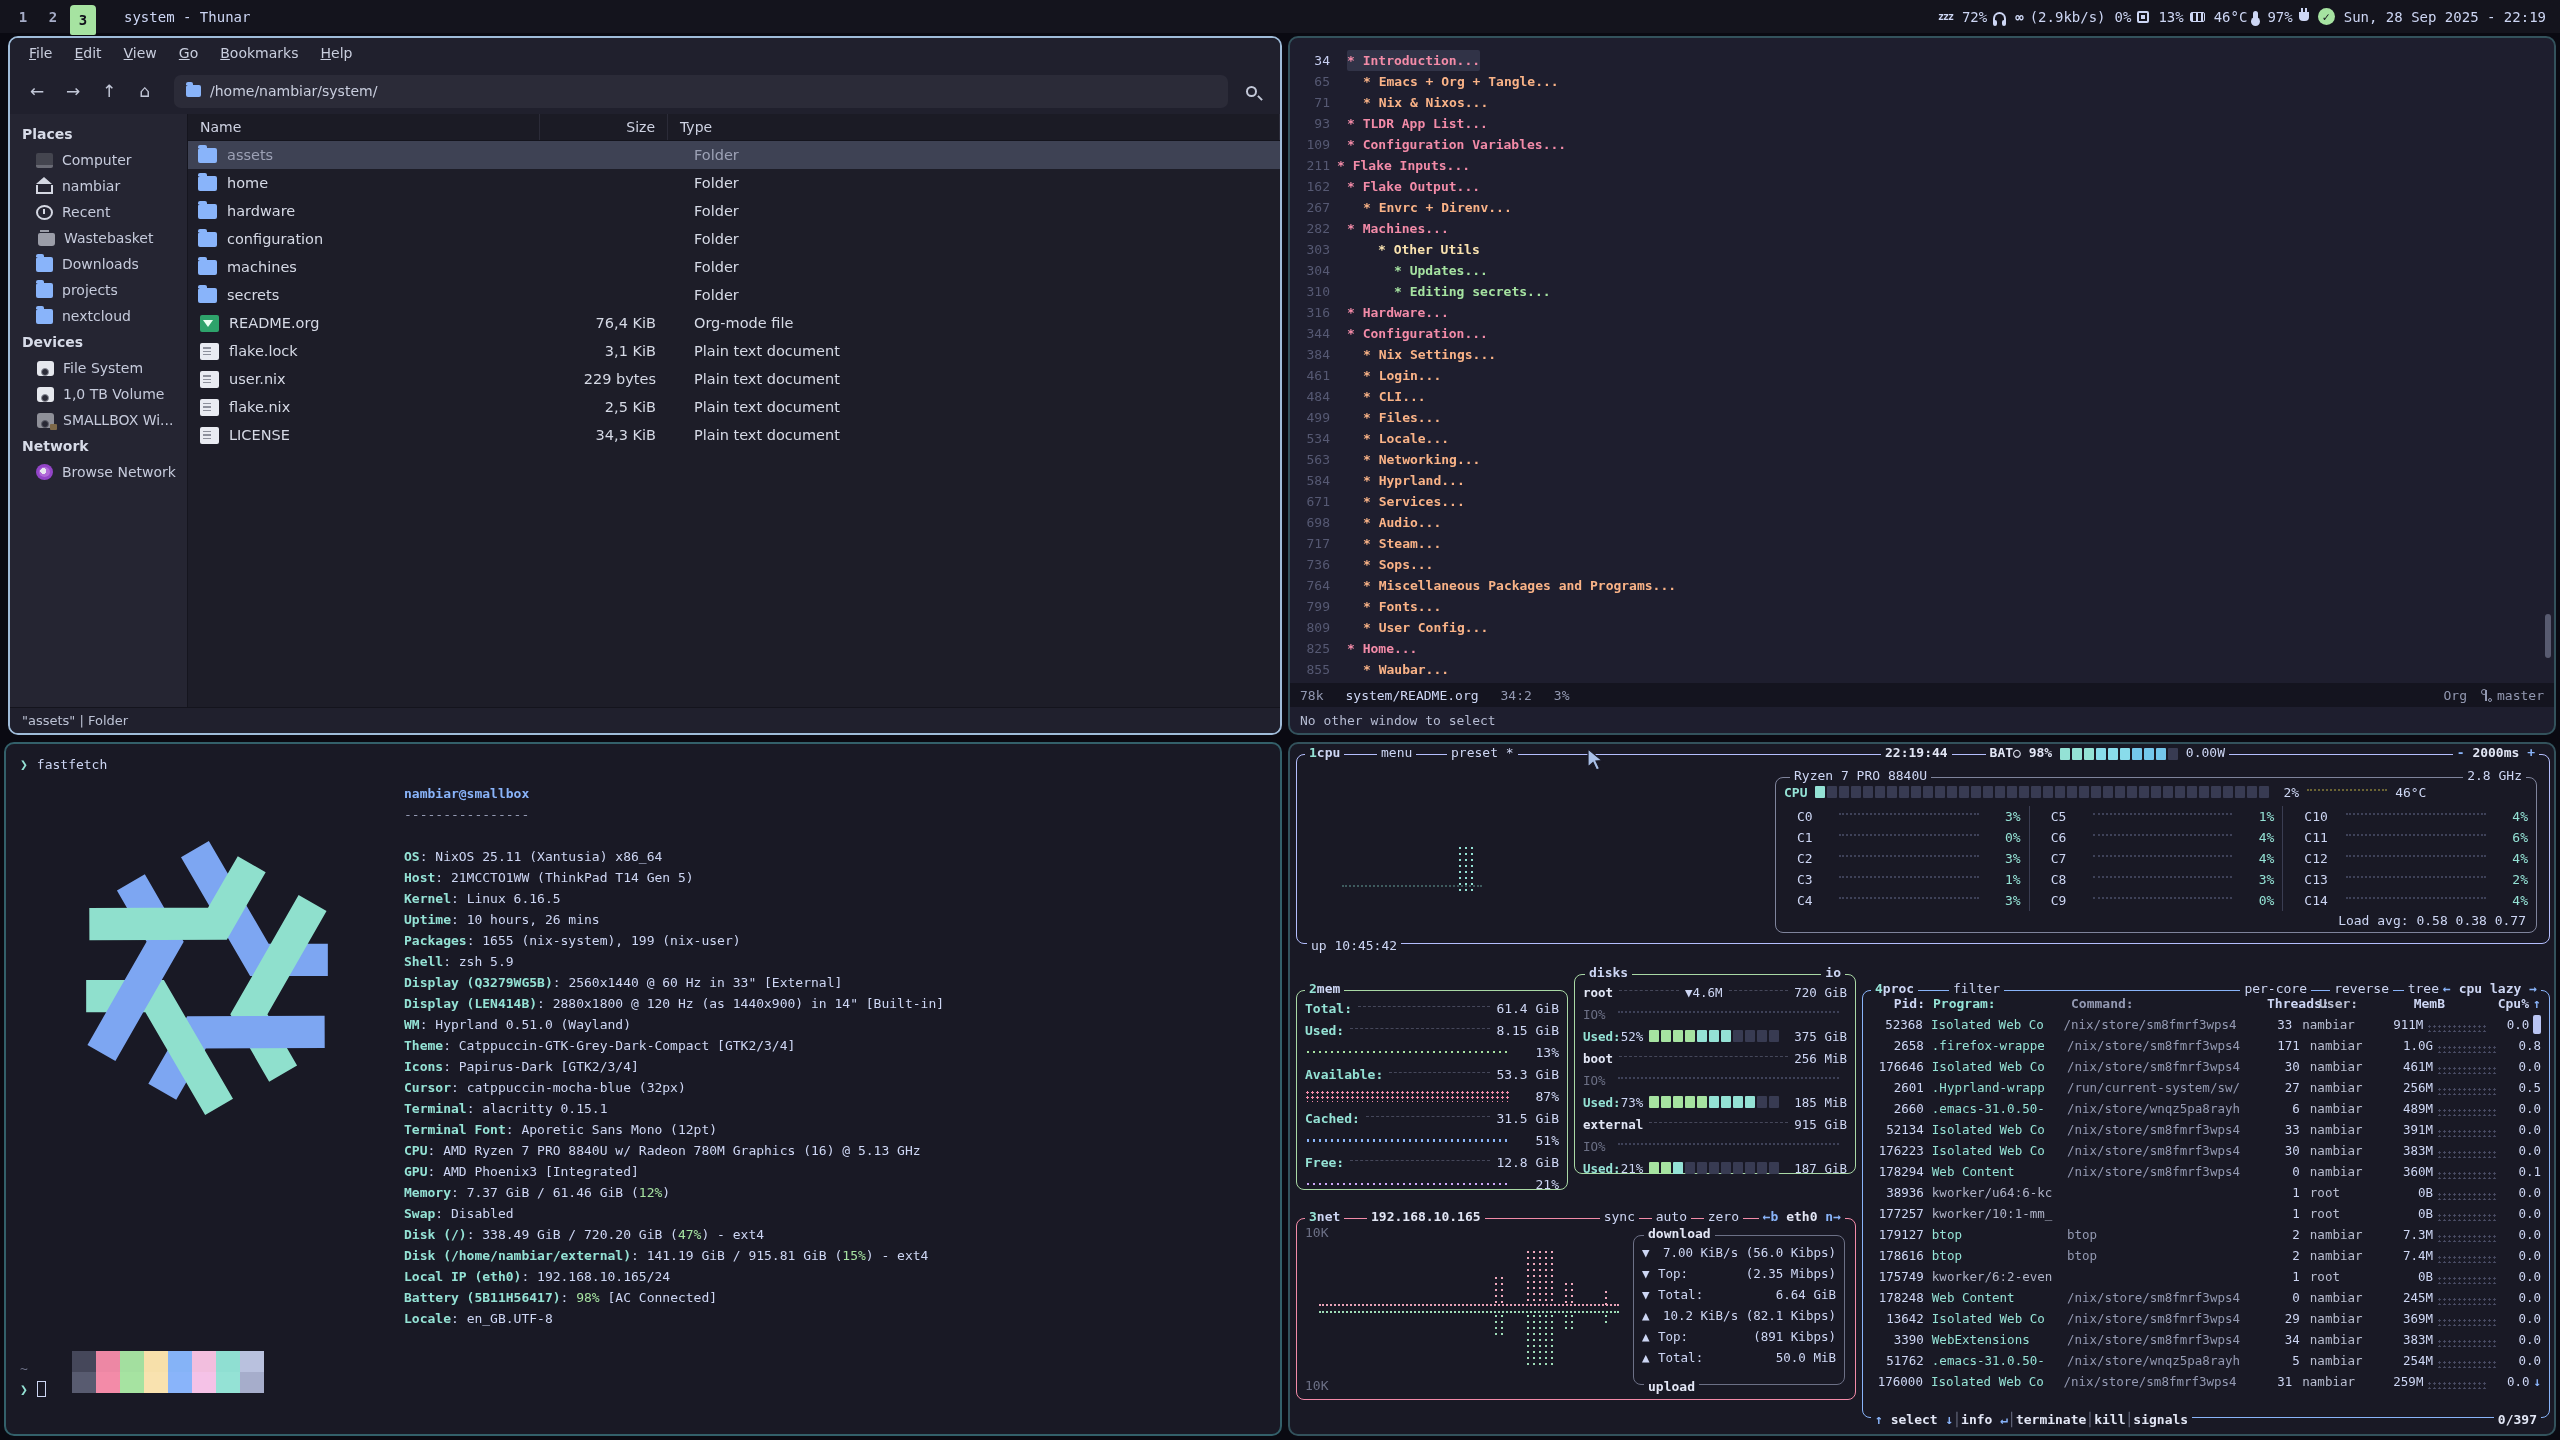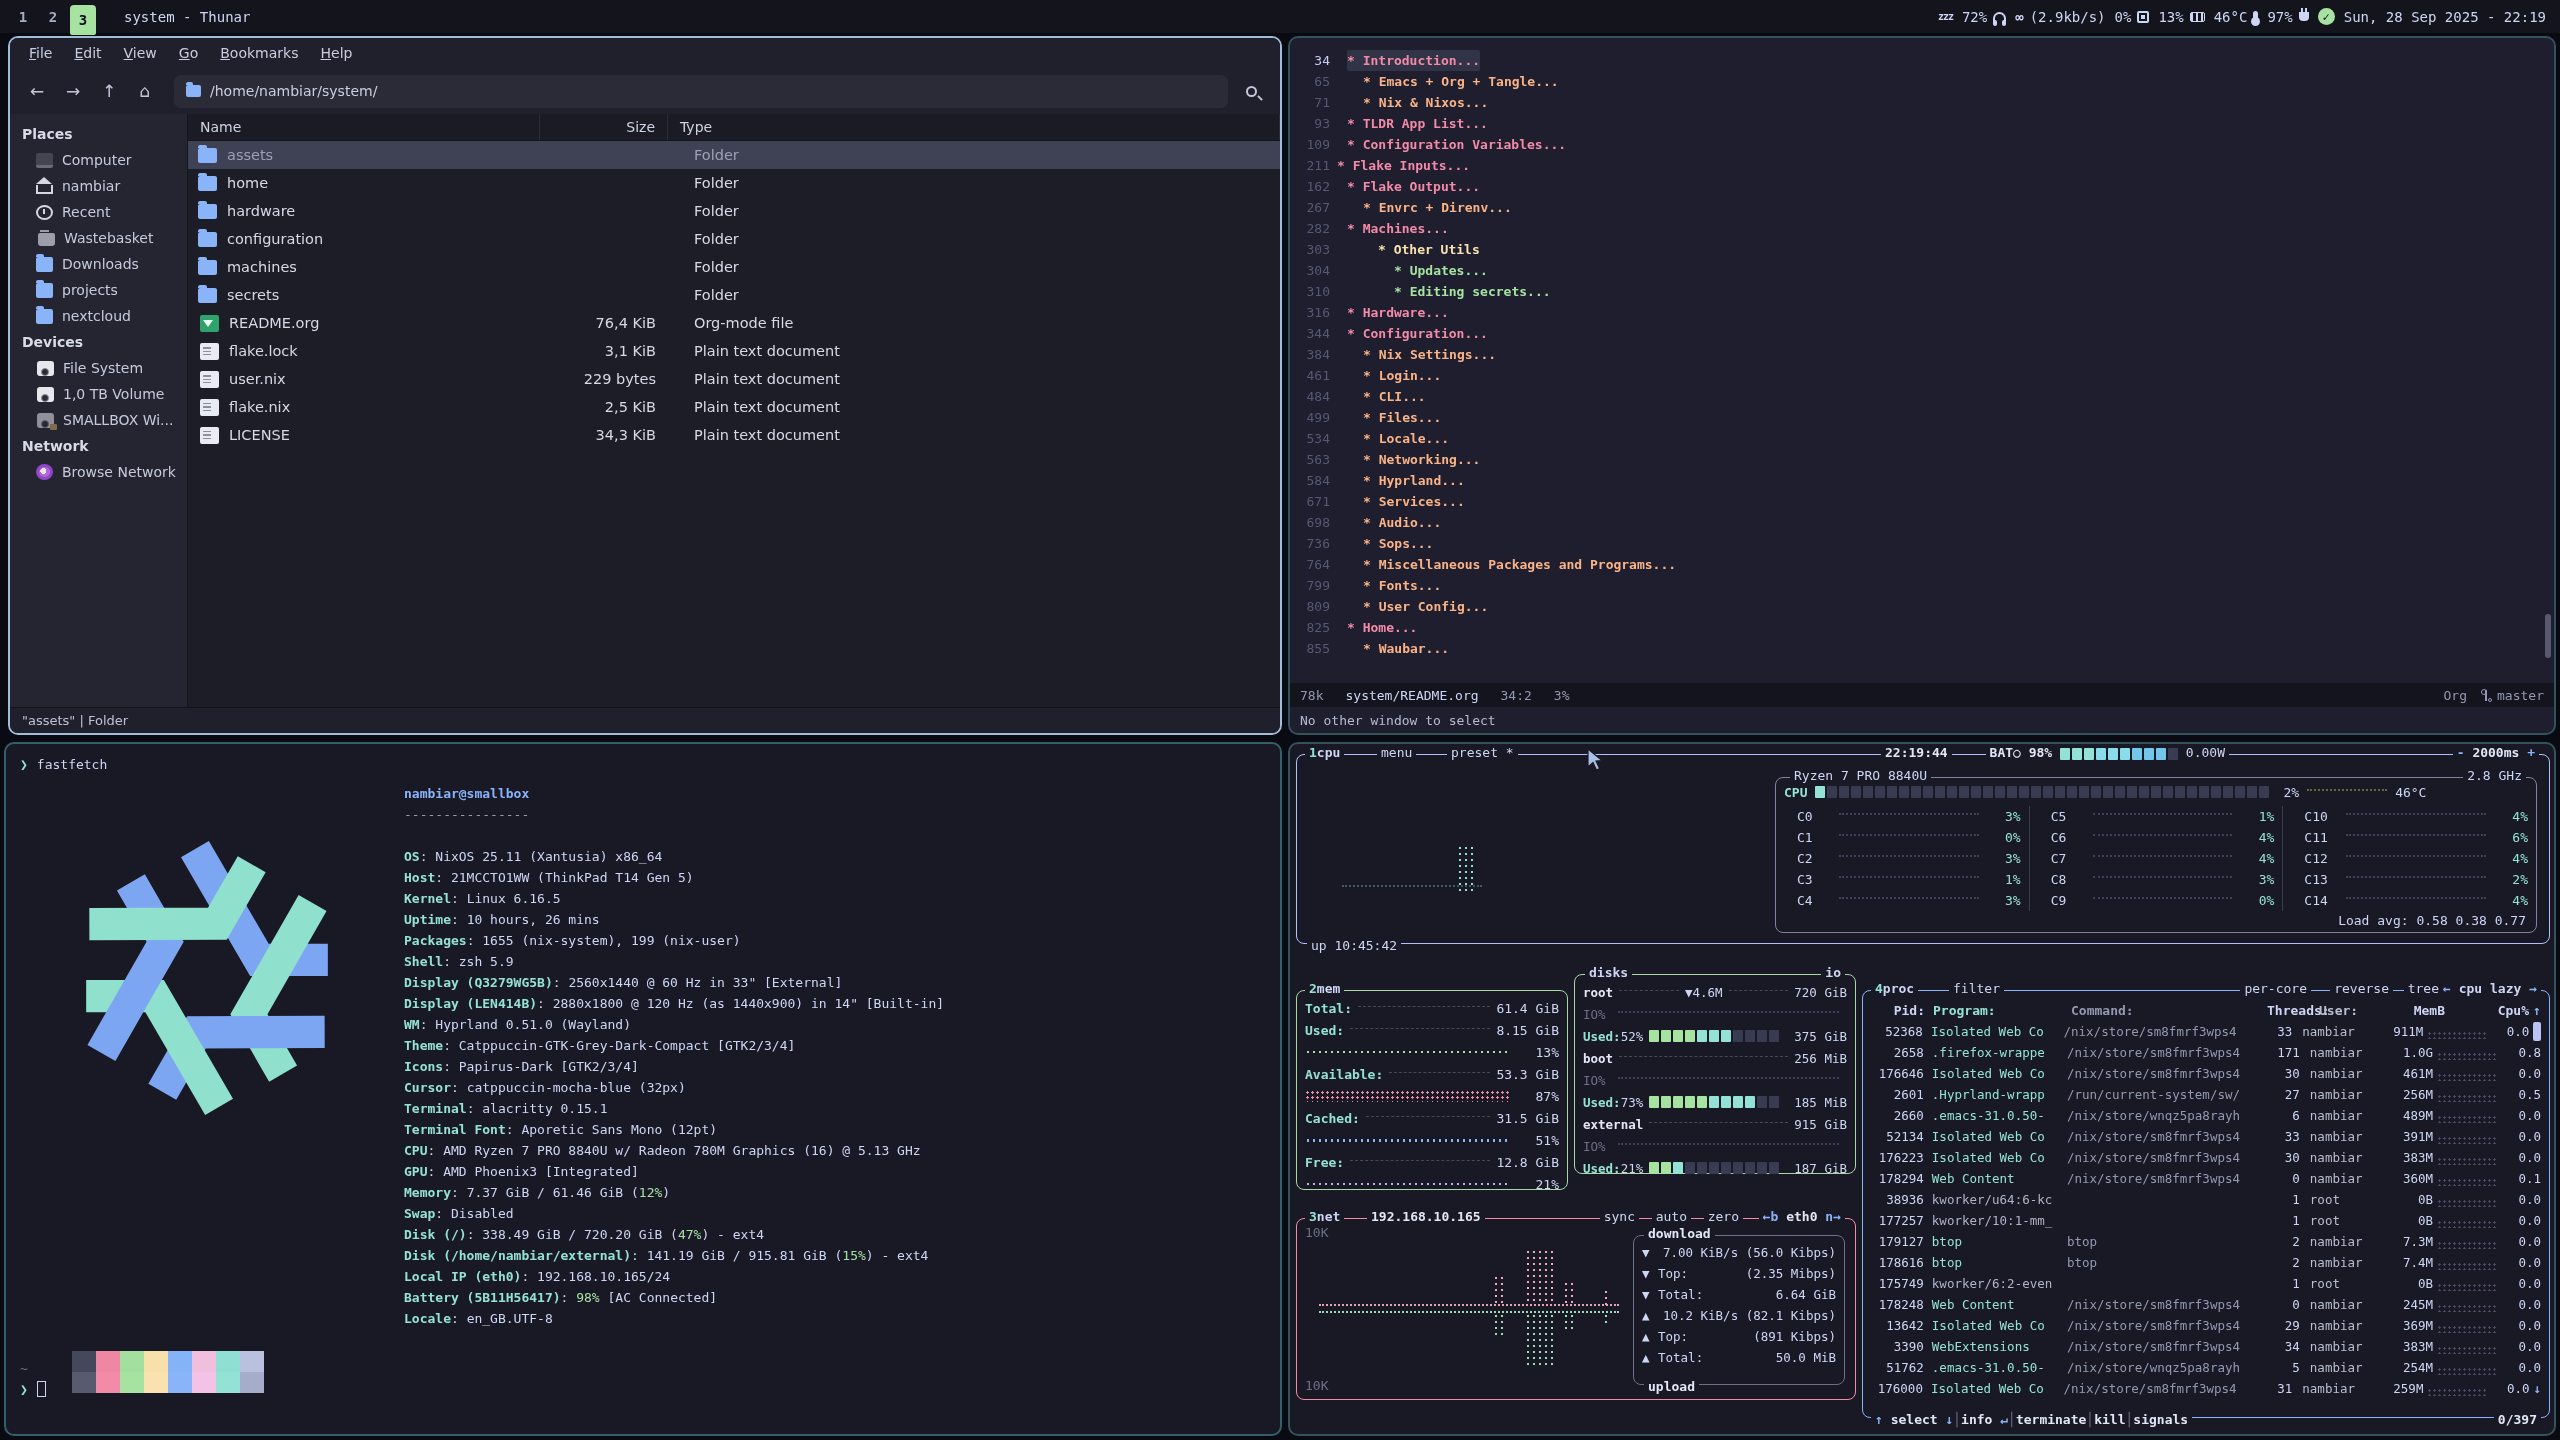--- a/index.html
+++ b/index.html
@@ -446,20 +446,21 @@
         <div class="eline"><span class="eln">344</span><span class="etext lvl1" style="padding-left: 0px;">* Configuration...</span></div>
         <div class="eline"><span class="eln">384</span><span class="etext lvl2" style="padding-left: 16px;">* Nix Settings...</span></div>
         <div class="eline"><span class="eln">461</span><span class="etext lvl2" style="padding-left: 16px;">* Login...</span></div>
         <div class="eline"><span class="eln">484</span><span class="etext lvl2" style="padding-left: 16px;">* CLI...</span></div>
         <div class="eline"><span class="eln">499</span><span class="etext lvl2" style="padding-left: 16px;">* Files...</span></div>
         <div class="eline"><span class="eln">534</span><span class="etext lvl2" style="padding-left: 16px;">* Locale...</span></div>
         <div class="eline"><span class="eln">563</span><span class="etext lvl2" style="padding-left: 16px;">* Networking...</span></div>
         <div class="eline"><span class="eln">584</span><span class="etext lvl2" style="padding-left: 16px;">* Hyprland...</span></div>
         <div class="eline"><span class="eln">671</span><span class="etext lvl2" style="padding-left: 16px;">* Services...</span></div>
         <div class="eline"><span class="eln">698</span><span class="etext lvl2" style="padding-left: 16px;">* Audio...</span></div>
+        <div class="eline"><span class="eln">717</span><span class="etext lvl2" style="padding-left: 16px;">* Steam...</span></div>
         <div class="eline"><span class="eln">736</span><span class="etext lvl2" style="padding-left: 16px;">* Sops...</span></div>
         <div class="eline"><span class="eln">764</span><span class="etext lvl2" style="padding-left: 16px;">* Miscellaneous Packages and Programs...</span></div>
         <div class="eline"><span class="eln">799</span><span class="etext lvl2" style="padding-left: 16px;">* Fonts...</span></div>
         <div class="eline"><span class="eln">809</span><span class="etext lvl2" style="padding-left: 16px;">* User Config...</span></div>
         <div class="eline"><span class="eln">825</span><span class="etext lvl1" style="padding-left: 0px;">* Home...</span></div>
         <div class="eline"><span class="eln">855</span><span class="etext lvl2" style="padding-left: 16px;">* Waubar...</span></div>
       </div>
     <div id="emodeline">
       <span class="mlseg">78k</span>
       <span class="mlseg file">system/README.org</span>
@@ -935,21 +936,21 @@
       <span class="chip" style="left:8px;"><span class="sup">4</span><b>proc</b></span>
       <span class="chip" style="left:86px;">filter</span>
       <span class="chip" style="right:238px;">per-core</span>
       <span class="chip" style="right:156px;">reverse</span>
       <span class="chip" style="right:106px;">tree</span>
       <span class="chip" style="right:8px;">
         <span class="key">←</span>
         <b>cpu lazy</b>
         <span class="key">→</span>
       </span>
-      <div class="prochead" id="prochead" style="margin-top:8px;">
+      <div class="prochead" id="prochead" style="margin-top:1px;">
           <span class="pc-pid">Pid:</span>
           <span class="pc-prog">Program:</span>
           <span class="pc-cmd">Command:</span>
           <span class="pc-thr">Threads:</span>
           <span class="pc-user">User:</span>
           <span class="pc-mem">MemB</span>
           <span class="pc-cpu" style="background: none; width: 84px;">Cpu%</span>
           <span class="parrow">↑</span>
         </div>
       <div id="procrows">

